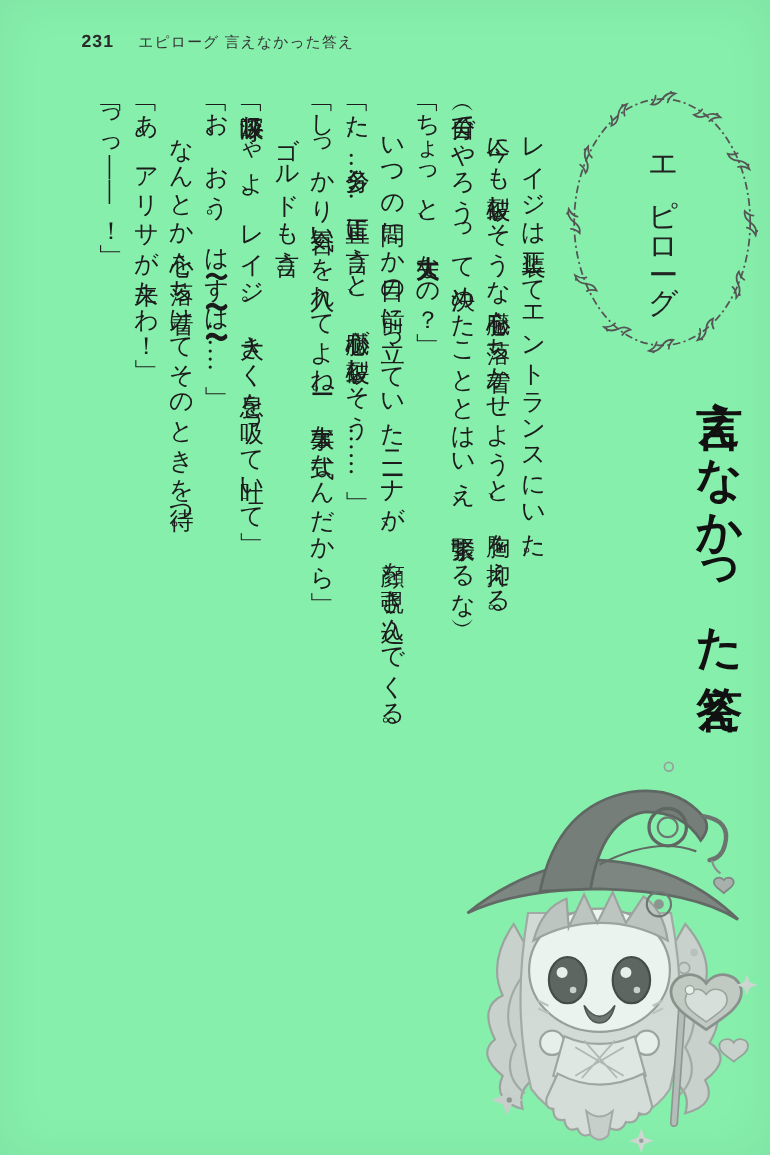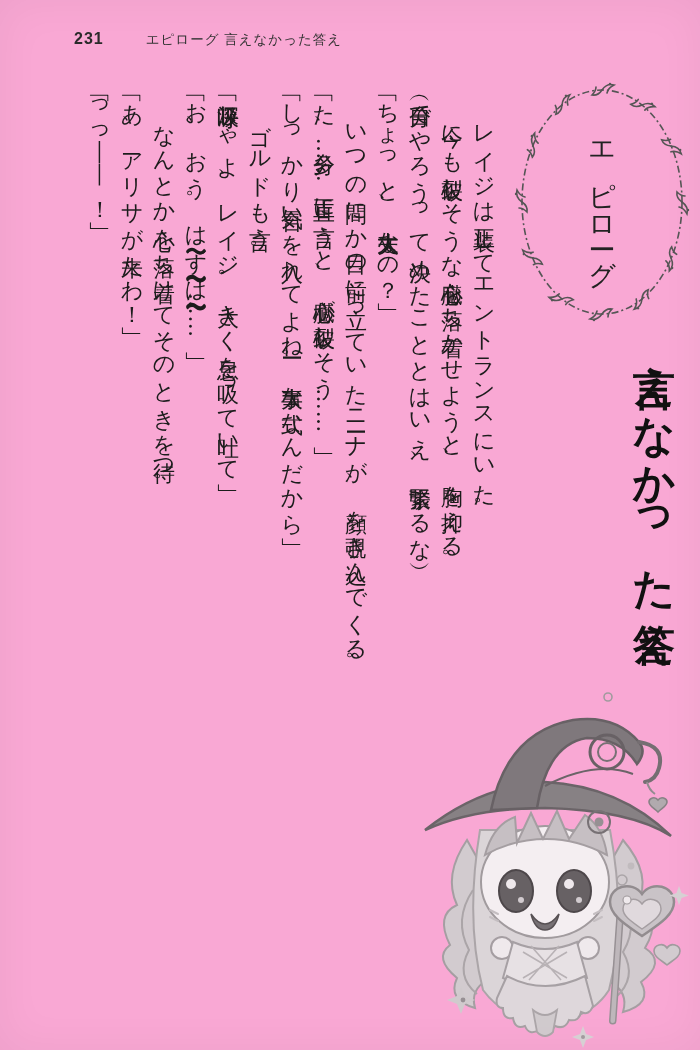--- a/index.html
+++ b/index.html
@@ -1,34 +1,34 @@
 <!DOCTYPE html>
 <html lang="ja"><head>
 <meta charset="utf-8">
 <style>
   html,body{margin:0;padding:0;background:#e8e8e8;}
   .page{
     position:relative;
     width:700px;height:1050px;
     margin:0 auto;
-    background:#f9a8d4;
+    background:#86efac;
     overflow:hidden;
     box-shadow:inset 0 0 45px rgba(0,0,0,0.05);
     font-family:"DejaVu Serif","Liberation Serif",serif;
     color:#1c1c1c;
   }
   
   .running-header{
     position:absolute;top:30px;left:74px;
     display:flex;align-items:baseline;gap:22px;
     font-family:"Liberation Sans","DejaVu Sans",sans-serif;
     color:#2a2a2a;
   }
   .page-number{font-size:16px;font-weight:bold;letter-spacing:1px;}
-  .running-title{font-size:13.5px;letter-spacing:1px;color:#333;margin-left:20px;}
+  .running-title{font-size:13.5px;letter-spacing:1px;color:#333;}
   
   .wreath-box{
     position:absolute;top:76px;right:6px;
     width:184px;height:252px;
   }
   .wreath-box svg{position:absolute;top:0;left:0;}
   .wreath-label{
     position:absolute;top:50%;left:50%;
     transform:translate(-50%,-50%);
     writing-mode:vertical-rl;text-orientation:mixed;

